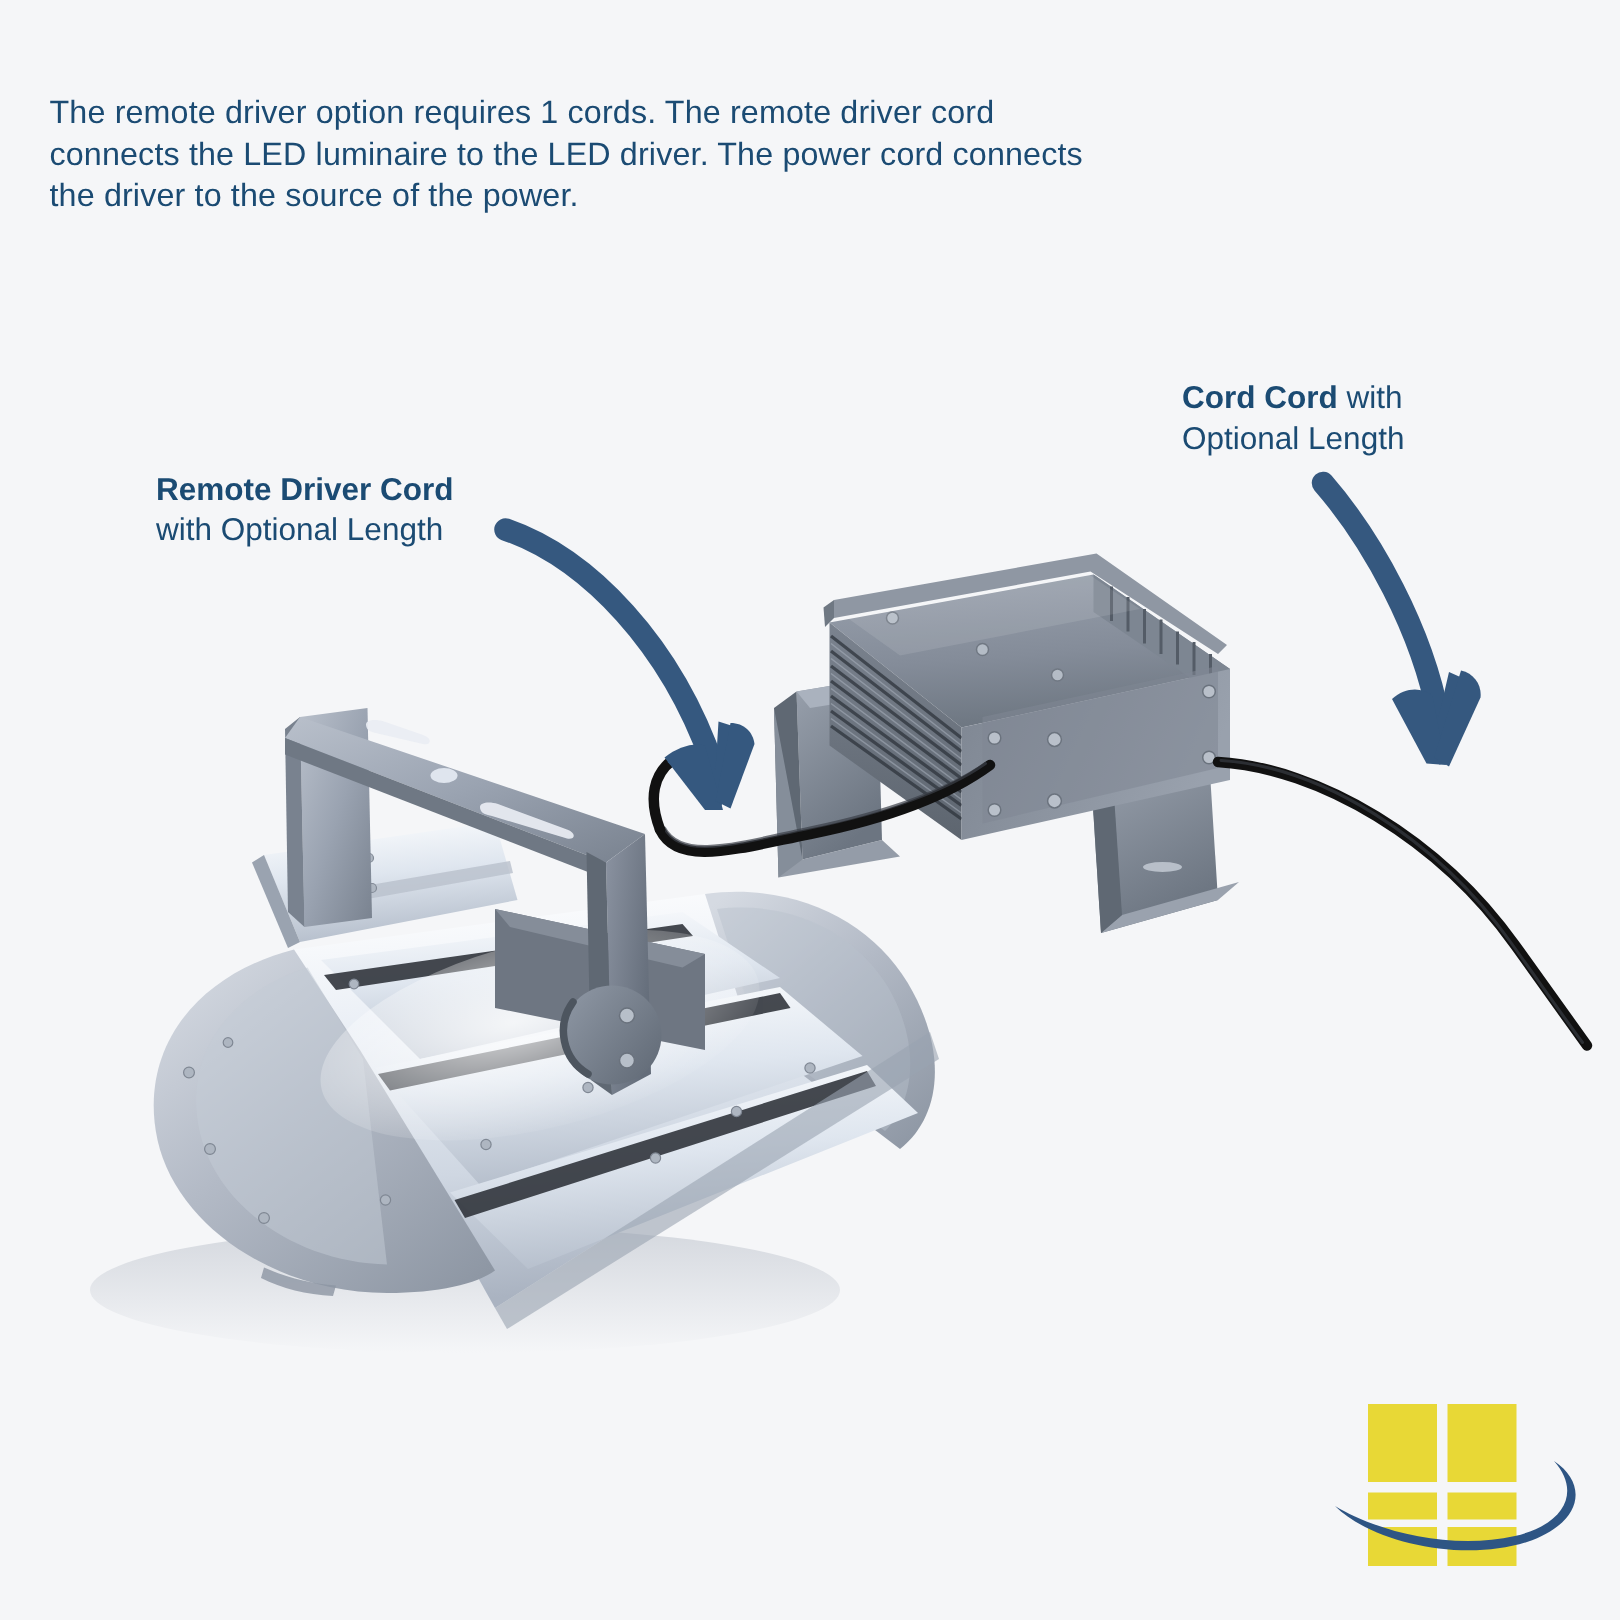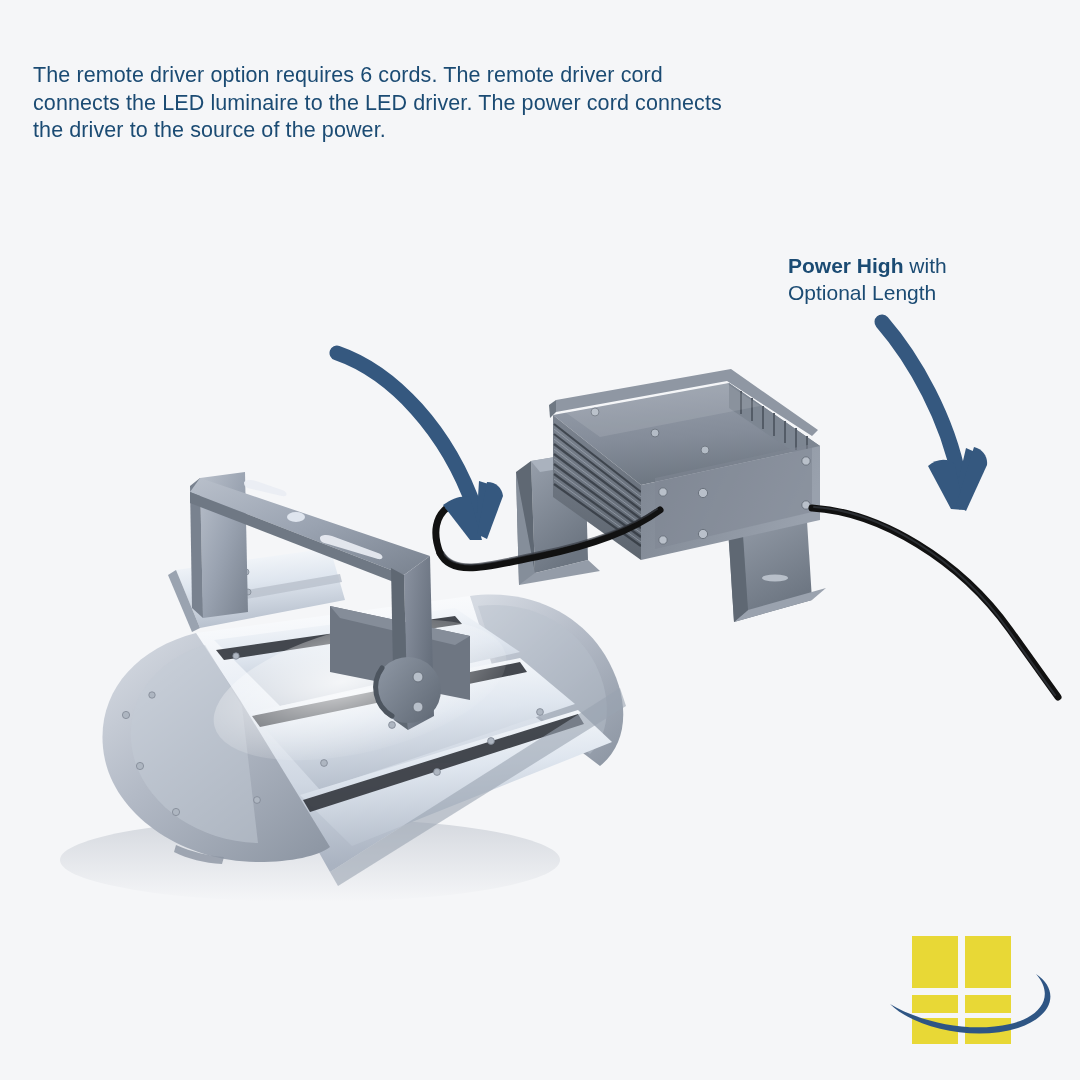--- a/index.html
+++ b/index.html
@@ -31,21 +31,21 @@
   #logo{position:absolute;left:888px;top:920px;width:180px;height:130px;}
 
   svg.layer{position:absolute;left:0;top:0;width:1080px;height:1080px;overflow:visible;}
   svg.layer *{vector-effect:none;}
 </style>
 </head>
 <body>
 
 <div id="stage">
 
-  <div class="intro">The remote driver option requires 6 cords. The remote driver cord connects the LED luminaire to the LED driver. The power cord connects the driver to the source of the power.</div>
+  <div class="intro">The remote driver option requires 1 cords. The remote driver cord connects the LED luminaire to the LED driver. The power cord connects the driver to the source of the power.</div>
 
   <svg class="layer" id="artwork" viewBox="0 0 1080 1080">
     <defs>
       <linearGradient id="gBody" x1="0" y1="0" x2="0.3" y2="1">
         <stop offset="0" stop-color="#c9ced8"></stop>
         <stop offset="0.45" stop-color="#aeb6c3"></stop>
         <stop offset="1" stop-color="#8d95a4"></stop>
       </linearGradient>
       <linearGradient id="gRefl" x1="0" y1="0" x2="0.15" y2="1">
         <stop offset="0" stop-color="#ffffff"></stop>
@@ -280,23 +280,27 @@
     </g>
 
     <g>
       <path d="M882 322 C 915 360, 948 420, 959 478" fill="none" stroke="#35587f" stroke-width="15" stroke-linecap="round"></path>
       <path d="M960 510 L931 470 L948 462 L959 478 L966 448 L984 456 Z" fill="#35587f"></path>
       <path d="M928 466 C 937 458, 948 458, 955 464 L 964 510 L 951 509 Z" fill="#35587f"></path>
       <path d="M974 447 C 983 449, 988 457, 987 465 L 966 511 L 956 505 Z" fill="#35587f"></path>
     </g>
   </svg>
 
+  <div class="callout" id="callout-remote">
+    <b>Remote Driver Cord</b><br>
+    <span>with Optional Length</span>
+  </div>
 
   <div class="callout" id="callout-power">
-    <b>Power High</b>
+    <b>Cord Cord</b>
     <span>with Optional Length</span>
   </div>
 
 
   <svg id="logo" viewBox="0 0 180 130">
     <g>
       <rect x="24" y="16" width="46" height="52" fill="#e8d836"></rect>
       <rect x="77" y="16" width="46" height="52" fill="#e8d836"></rect>
       <rect x="24" y="75" width="46" height="18" fill="#e8d836"></rect>
       <rect x="77" y="75" width="46" height="18" fill="#e8d836"></rect>

